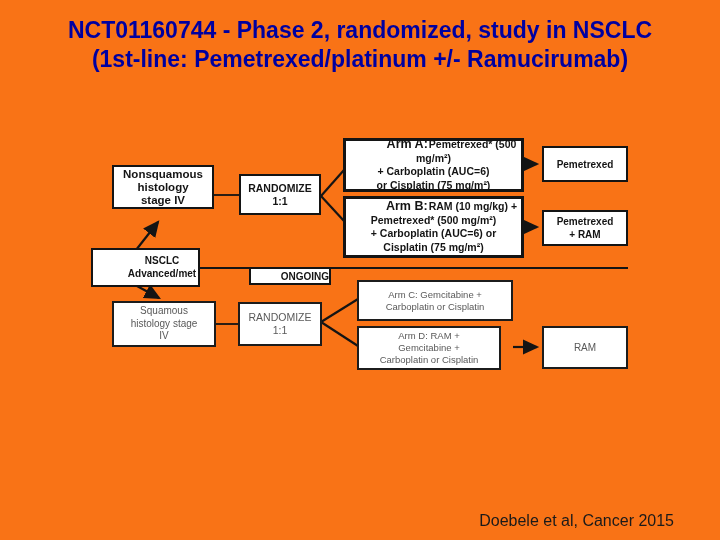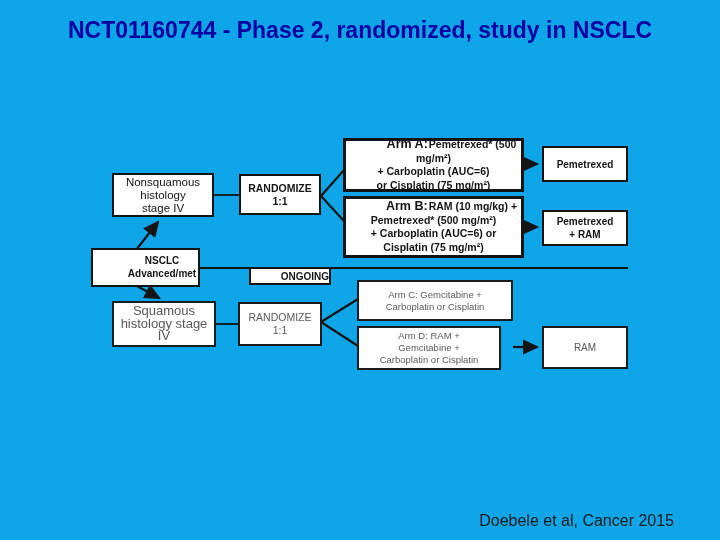--- a/index.html
+++ b/index.html
@@ -1,17 +1,17 @@
 <!DOCTYPE html>
 <html><head>
 <meta charset="utf-8">
 <style>
   html,body{margin:0;padding:0;background:#ffffff;}
   #slide{
-    position:relative;width:720px;height:540px;background:#0ea5e9;overflow:hidden;
+    position:relative;width:720px;height:540px;background:#f97316;overflow:hidden;
     font-family:"Liberation Sans",sans-serif;
   }
   .title{
     position:absolute;top:16px;left:0;width:720px;
     text-align:center;font-weight:bold;font-size:23px;line-height:29px;
     letter-spacing:0px;
   }
   .citation{
     position:absolute;top:512px;right:46px;
     font-size:16px;color:#1a1a1a;
@@ -20,42 +20,43 @@
   .box{
     position:absolute;box-sizing:border-box;background:#ffffff;
     border:2px solid #141414;
     display:flex;align-items:center;justify-content:center;
     text-align:center;color:#141414;
   }
   .lbl{white-space:pre-line;display:block;}
   .gray{color:#595959;border-color:#1c1c1c;}
   .thick{border-width:3px;}
   
-  #b-nonsquamous{left:112px;top:173px;width:102px;height:44px;font-size:11.5px;line-height:13px;font-weight:normal;}
+  #b-nonsquamous{left:112px;top:165px;width:102px;height:44px;font-size:11.5px;line-height:13px;font-weight:bold;}
   #b-randomize-top{left:239px;top:174px;width:82px;height:41px;font-size:10.5px;line-height:13px;font-weight:bold;}
   #b-arm-a{left:343px;top:138px;width:181px;height:54px;font-size:10.5px;line-height:13.5px;font-weight:bold;}
   #b-pemetrexed{left:542px;top:146px;width:86px;height:36px;font-size:10px;font-weight:bold;}
   #b-arm-b{left:343px;top:196px;width:181px;height:62px;font-size:10.5px;line-height:13.5px;font-weight:bold;}
   #b-pemetrexed-ram{left:542px;top:210px;width:86px;height:36px;font-size:10px;line-height:13px;font-weight:bold;}
   #b-nsclc{left:91px;top:248px;width:109px;height:39px;font-size:10px;line-height:12.5px;font-weight:bold;padding-left:33px;}
   #b-ongoing{left:249px;top:267px;width:82px;height:18px;font-size:10px;font-weight:bold;justify-content:flex-end;}
-  #b-squamous{left:112px;top:301px;width:104px;height:46px;font-size:13px;line-height:12.5px;}
+  #b-squamous{left:112px;top:301px;width:104px;height:46px;font-size:10px;line-height:12.5px;}
   #b-randomize-bottom{left:238px;top:302px;width:84px;height:44px;font-size:10.5px;line-height:13px;}
   #b-arm-c{left:357px;top:280px;width:156px;height:41px;font-size:9.5px;line-height:12px;}
   #b-arm-d{left:357px;top:326px;width:144px;height:44px;font-size:9.5px;line-height:12px;}
   #b-ram{left:542px;top:326px;width:86px;height:43px;font-size:10px;}
   .arm-prefix{font-size:12.5px;font-weight:bold;margin-right:1px;margin-left:36px;}
 </style>
 </head>
 <body>
 
 <div id="slide">
 
   <div class="title" style="color:#0000A0;">
     <div>NCT01160744 - Phase 2, randomized, study in NSCLC</div>
+    <div>(1st-line: Pemetrexed/platinum +/- Ramucirumab)</div>
   </div>
 
   <svg class="wires" viewBox="0 0 720 540">
     <defs>
       <marker id="ah" markerWidth="8" markerHeight="8" refX="6.5" refY="3.5" orient="auto">
         <polygon points="0,0 7.5,3.5 0,7" fill="#141414"></polygon>
       </marker>
     </defs>
     <line x1="185" y1="268" x2="628" y2="268" stroke="#141414" stroke-width="2.2"></line>
     <line x1="213" y1="195" x2="240" y2="195" stroke="#141414" stroke-width="1.8"></line>

